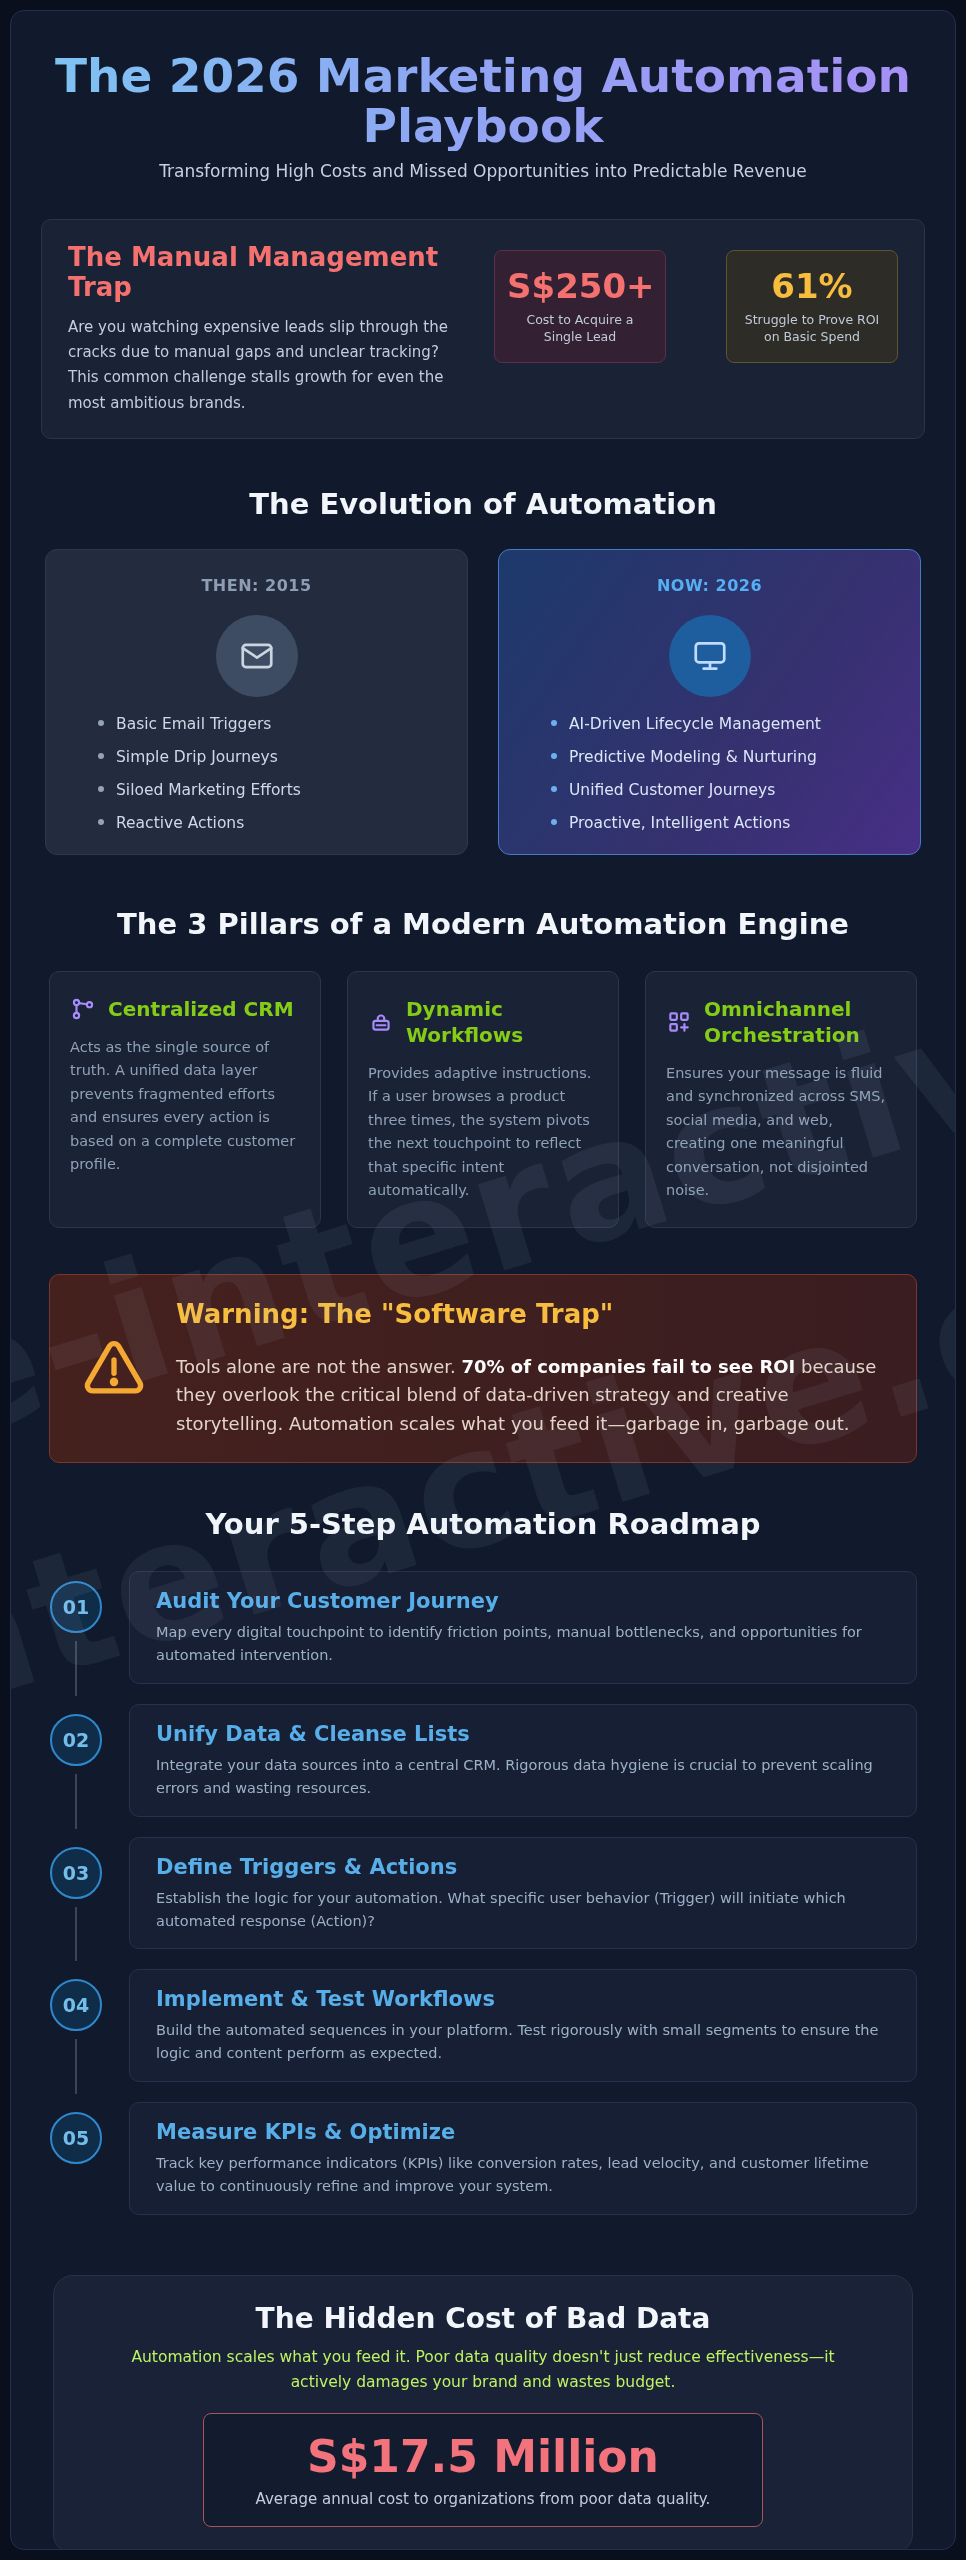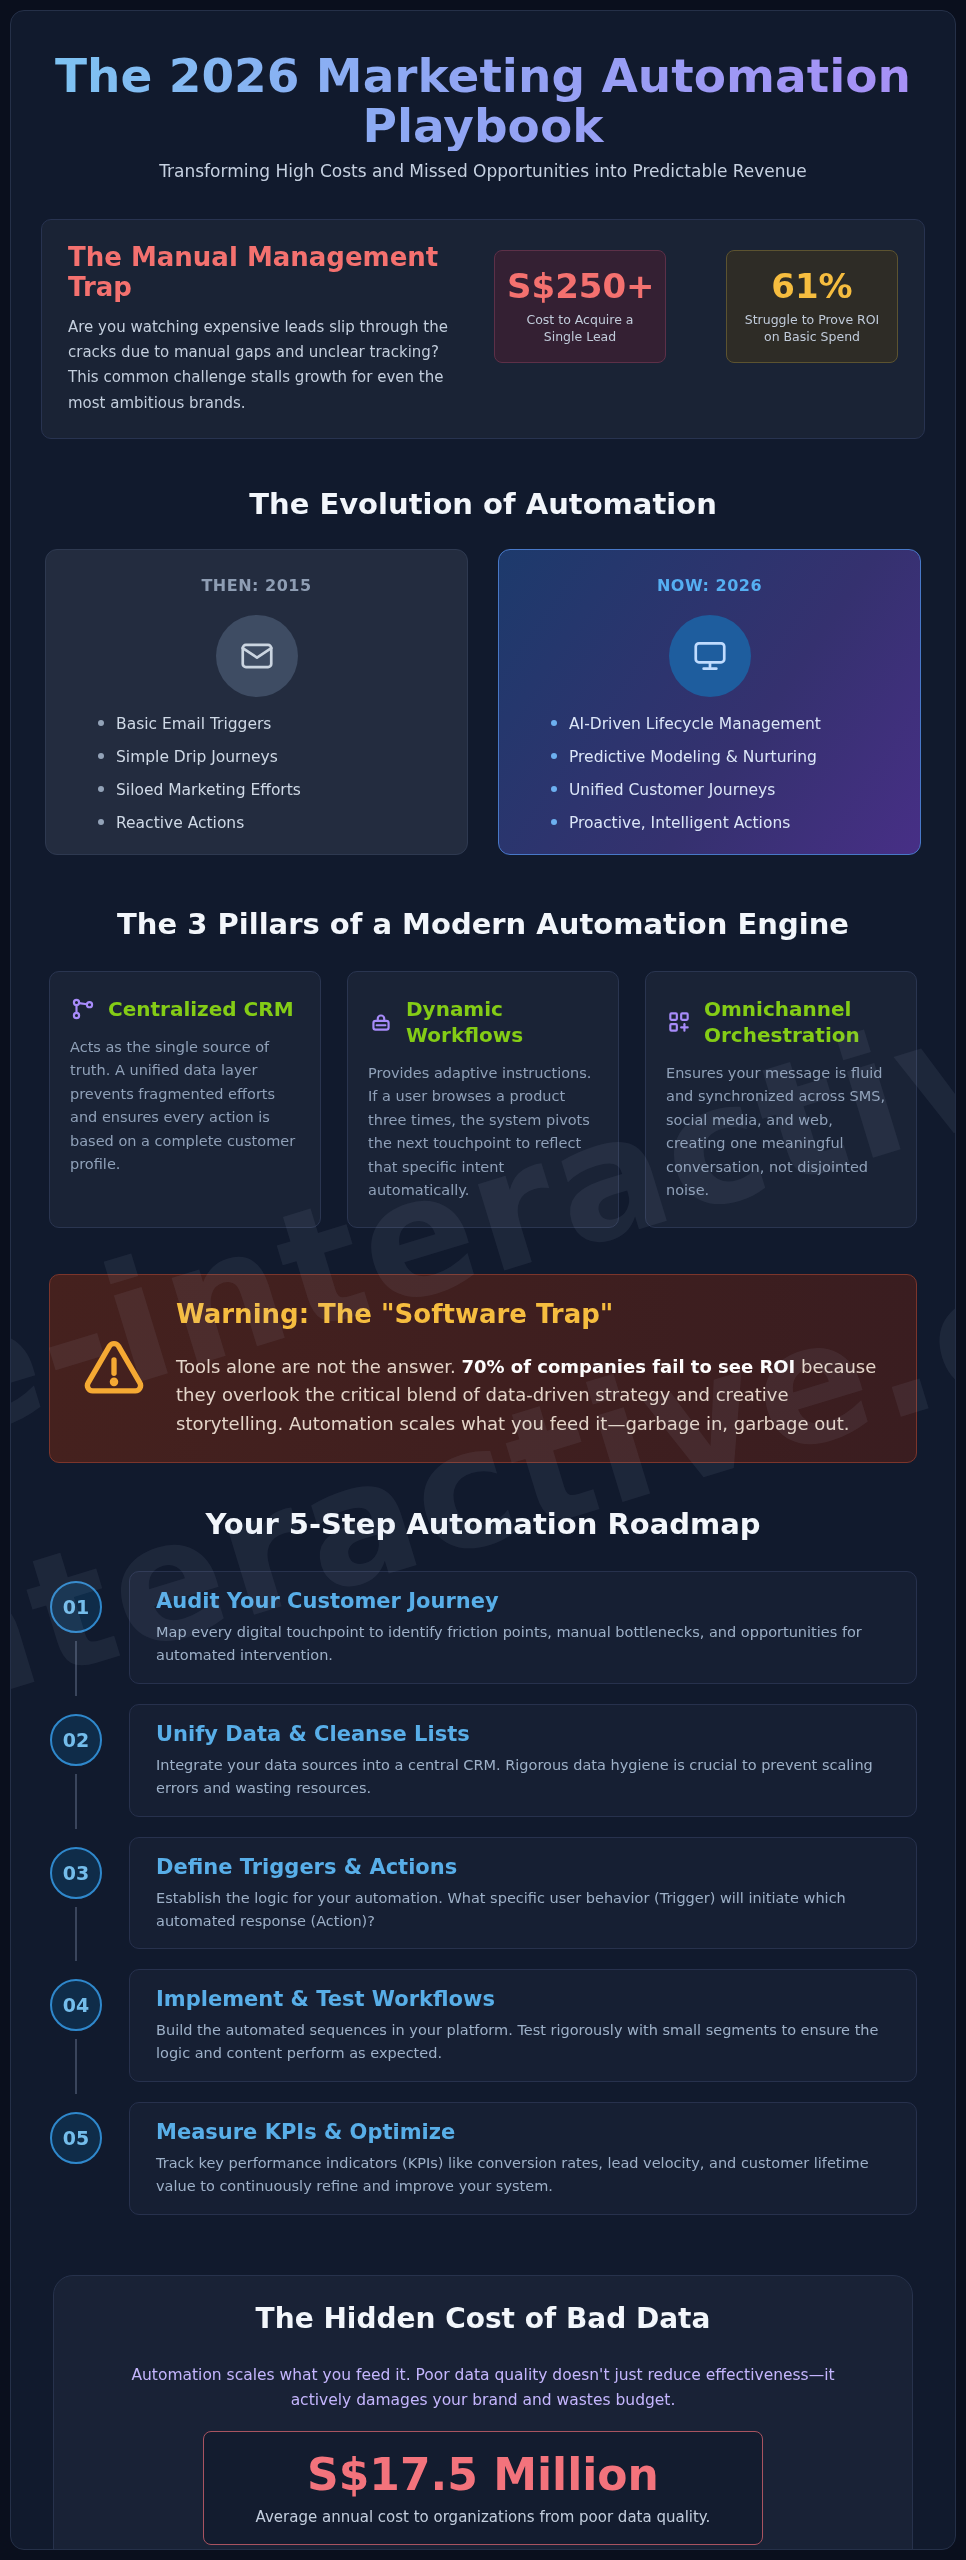--- a/index.html
+++ b/index.html
@@ -87,21 +87,21 @@
   .step:last-child .step-line { background:transparent; }
   .step-card { flex:1; background:#161f33; border:1px solid #27314d; border-radius:10px;
                padding:17px 26px 16px 26px; margin-bottom:20px; }
   .step-card h3 { color:#58aee8; font-size:21px; font-weight:bold; }
   .step-card p { color:#9db0c8; font-size:14.5px; line-height:1.58; margin-top:8px; }
 
   
   .baddata { margin:40px 42px 0 42px; background:#192236; border:1px solid #27324c; border-radius:20px;
              padding:26px 56px 26px 56px; text-align:center; }
   .baddata h2 { color:#f2f6fb; font-size:28px; font-weight:bold; }
-  .baddata .bd-body { color:#c4b5fd; font-size:15.5px; line-height:1.6; margin-top:28px;text-align:center; }
+  .baddata .bd-body { color:#bef264; font-size:15.5px; line-height:1.6; margin-top:10px;text-align:center; }
   .bd-box { width:560px; margin:18px auto 0 auto; background:#131c2f; border:1px solid #a85360;
             border-radius:8px; padding:18px 20px; }
   .bd-box .bd-val { color:#f3737c; font-size:44px; font-weight:bold; line-height:1.15; }
   .bd-box .bd-cap { color:#c2cddd; font-size:15px; margin-top:8px; }
 
   
   .cta { margin:40px 38px 0 38px; border-radius:14px; text-align:center; padding:30px 60px 32px 60px;
          background:linear-gradient(100deg,#1d9ce8 0%,#5a72f0 55%,#8d55f0 100%); }
   svg { display:block; }
 </style>

